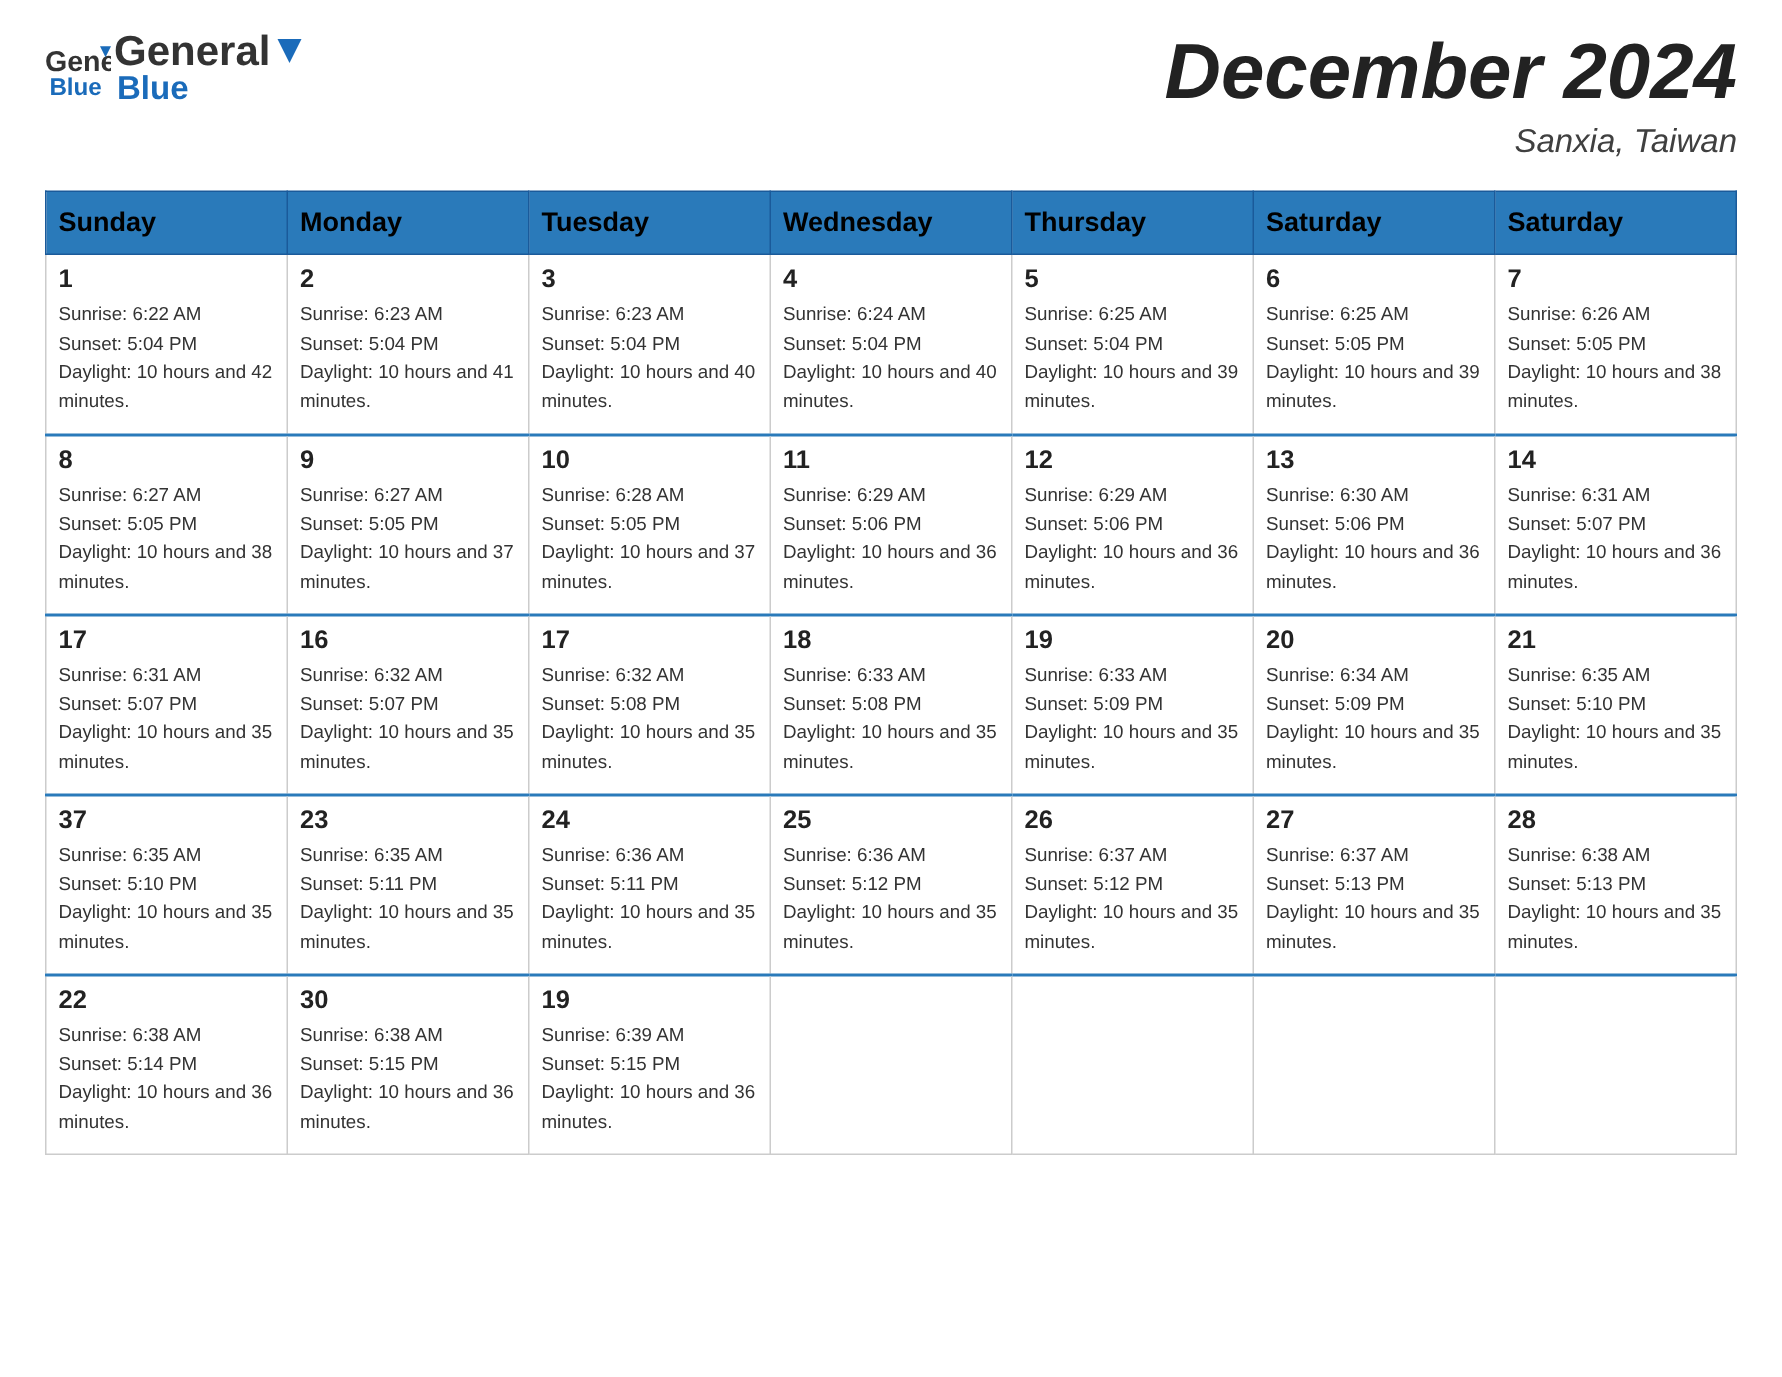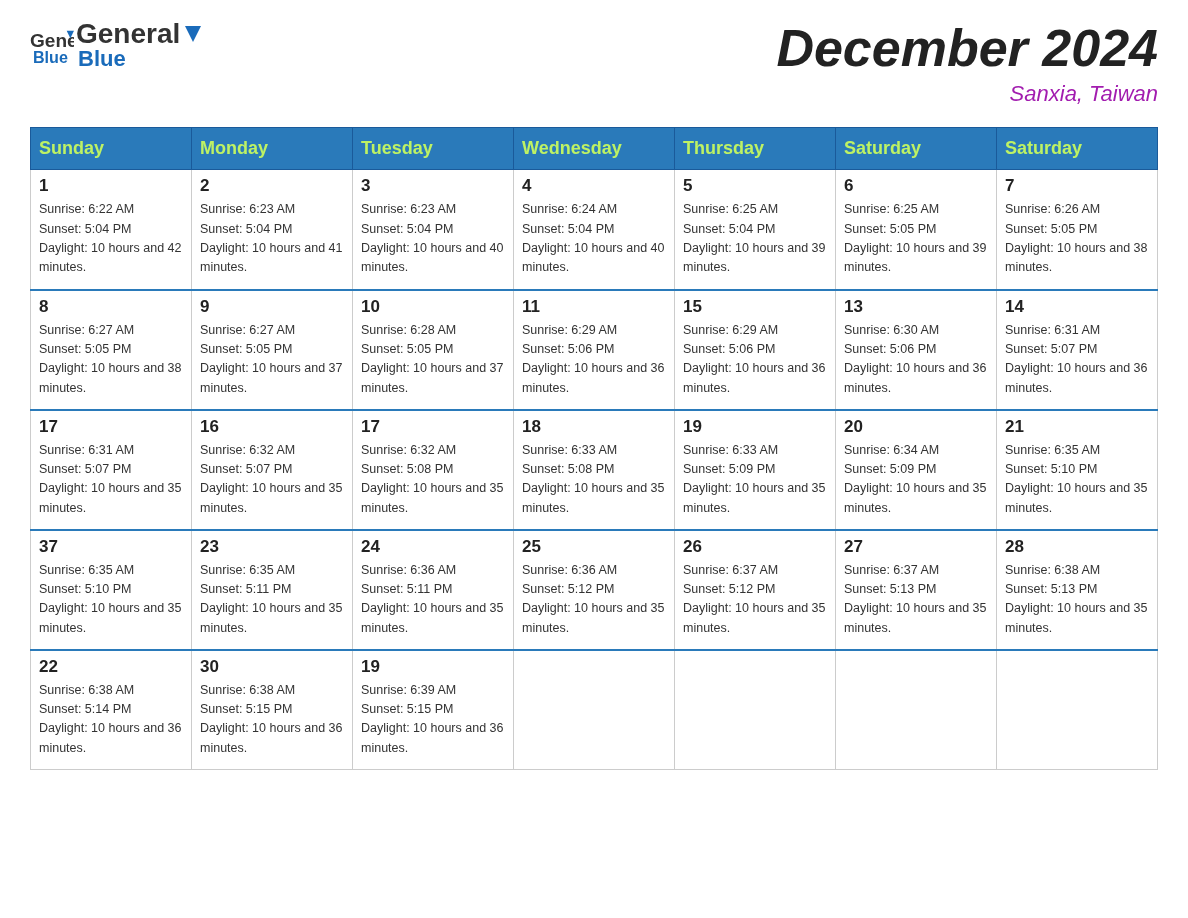--- a/index.html
+++ b/index.html
@@ -21,31 +21,31 @@
       font-style: italic;
     }
     .month-title {
       font-size: 52px;
       font-weight: bold;
       color: #222;
       line-height: 1.1;
     }
     .location {
       font-size: 22px;
-      color: #a21caf;
+      color: #404040;
       margin-top: 4px;
     }
     .calendar {
       width: 100%;
       border-collapse: collapse;
       border: 1px solid #ccc;
     }
     .calendar th {
       background-color: #2a7aba;
-      color: #bef264;
+      color: #000000;
       font-size: 18px;
       font-weight: bold;
       padding: 10px 8px;
       text-align: left;
       border: 1px solid #1a5a9a;
     }
     .calendar td {
       width: calc(100% / 7);
       vertical-align: top;
       padding: 6px 8px;
@@ -171,21 +171,21 @@
       </td>
         <td>
         <span class="day-number">10</span>
         <span class="day-info">Sunrise: 6:28 AM<br>Sunset: 5:05 PM<br>Daylight: 10 hours and 37 minutes.</span>
       </td>
         <td>
         <span class="day-number">11</span>
         <span class="day-info">Sunrise: 6:29 AM<br>Sunset: 5:06 PM<br>Daylight: 10 hours and 36 minutes.</span>
       </td>
         <td>
-        <span class="day-number">15</span>
+        <span class="day-number">12</span>
         <span class="day-info">Sunrise: 6:29 AM<br>Sunset: 5:06 PM<br>Daylight: 10 hours and 36 minutes.</span>
       </td>
         <td>
         <span class="day-number">13</span>
         <span class="day-info">Sunrise: 6:30 AM<br>Sunset: 5:06 PM<br>Daylight: 10 hours and 36 minutes.</span>
       </td>
         <td>
         <span class="day-number">14</span>
         <span class="day-info">Sunrise: 6:31 AM<br>Sunset: 5:07 PM<br>Daylight: 10 hours and 36 minutes.</span>
       </td>

